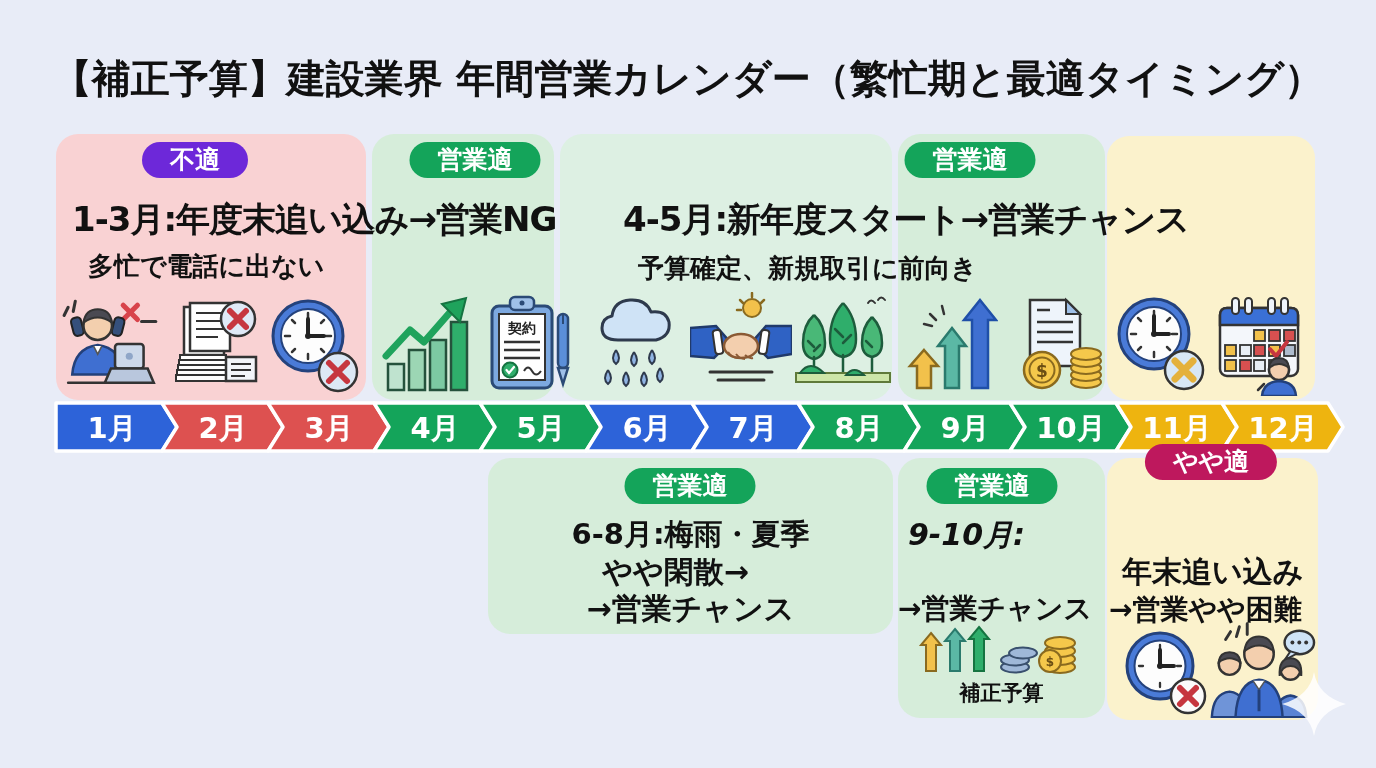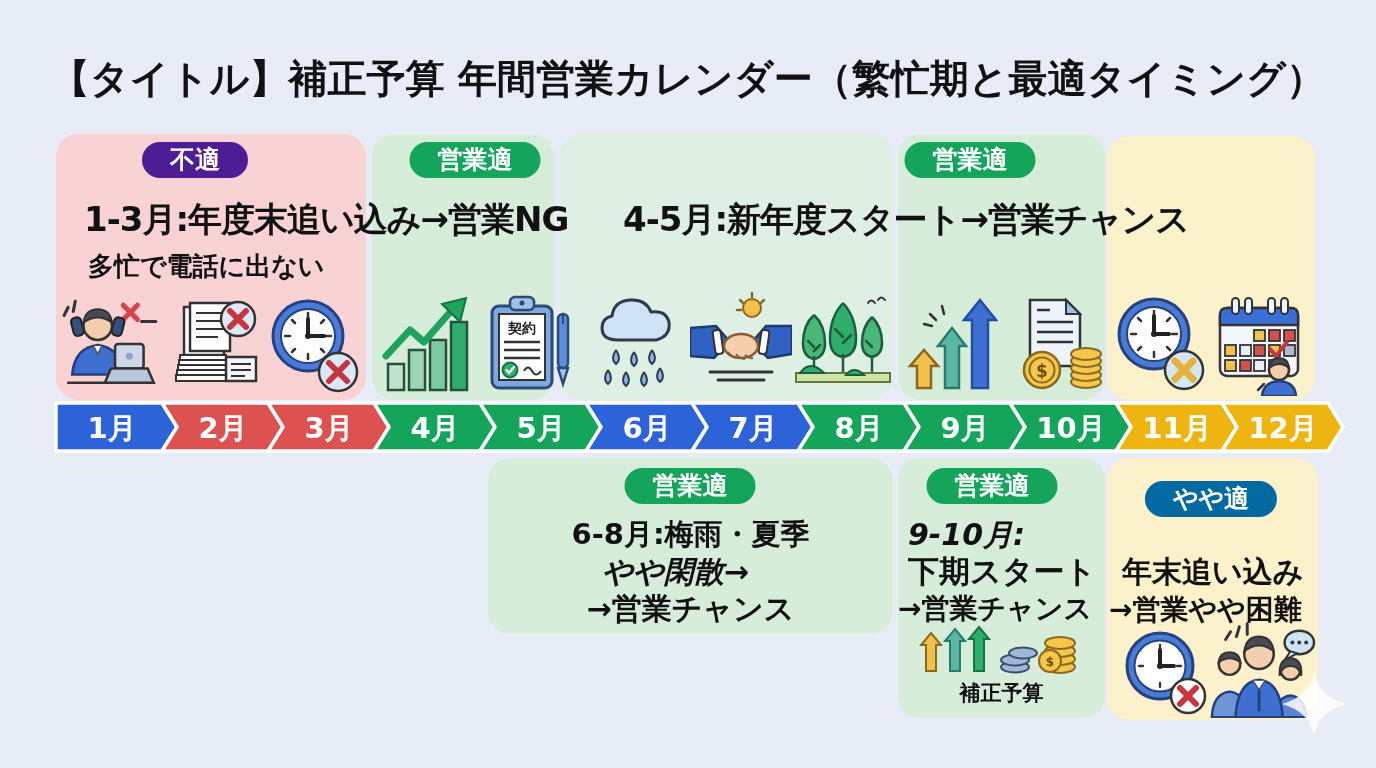--- a/index.html
+++ b/index.html
@@ -34,35 +34,36 @@
   .bline{position:absolute;font-weight:bold;white-space:nowrap;z-index:5;}
   .center-col{text-align:center;}
   .month-label{font-size:29px;font-weight:bold;fill:#ffffff;text-anchor:middle;}
   .sparkle{position:absolute;z-index:6;}
 </style>
 </head>
 <body>
 
 <div class="stage">
 
-  <div class="page-title">【タイトル】補正予算 年間営業カレンダー（繁忙期と最適タイミング）</div>
+  <div class="page-title">【補正予算】建設業界 年間営業カレンダー（繁忙期と最適タイミング）</div>
 
   <div class="section" style="left: 56px; top: 134px; width: 310px; height: 266px; background-color: rgb(249, 210, 211);"></div>
   <div class="section" style="left: 372px; top: 134px; width: 182px; height: 266px; background-color: rgb(214, 237, 218);"></div>
   <div class="section" style="left: 560px; top: 134px; width: 332px; height: 266px; background-color: rgb(221, 240, 227);"></div>
   <div class="section" style="left: 898px; top: 134px; width: 207px; height: 266px; background-color: rgb(214, 237, 218);"></div>
   <div class="section" style="left: 1107px; top: 136px; width: 208px; height: 264px; background-color: rgb(251, 242, 204);"></div>
 
-  <div class="badge" style="left: 195px; top: 142px; background-color: #4c1d95;">不適</div>
+  <div class="badge" style="left: 195px; top: 142px; background-color: #6d28d9;">不適</div>
   <div class="badge" style="left: 475px; top: 142px; background-color: rgb(20, 164, 90);">営業適</div>
   <div class="badge" style="left: 970px; top: 142px; background-color: rgb(20, 164, 90);">営業適</div>
 
-  <div class="sec-title" style="left:84px;top:197px;">1-3月:年度末追い込み→営業NG</div>
+  <div class="sec-title" style="left:72px;top:197px;">1-3月:年度末追い込み→営業NG</div>
   <div class="sec-sub" style="left:88px;top:249px;">多忙で電話に出ない</div>
   <div class="sec-title" style="left:623px;top:197px;">4-5月:新年度スタート→営業チャンス</div>
+  <div class="sec-sub" style="left:638px;top:251px;">予算確定、新規取引に前向き</div>
 
   <svg class="icon" style="left:62px;top:291px;" width="102" height="106" viewBox="0 0 100 104">
     <path d="M6 16 l-4 8 M13 10 l-2 10" stroke="#333" stroke-width="3" stroke-linecap="round"></path>
     <path d="M60 14 l14 14 M74 14 l-14 14" stroke="#d8434a" stroke-width="5" stroke-linecap="round"></path>
     <line x1="78" y1="30" x2="92" y2="30" stroke="#333" stroke-width="3" stroke-linecap="round"></line>
     <rect x="10" y="26" width="10" height="18" rx="4" fill="#35507c" stroke="#222" stroke-width="2" transform="rotate(-14 15 35)"></rect>
     <rect x="50" y="26" width="10" height="18" rx="4" fill="#35507c" stroke="#222" stroke-width="2" transform="rotate(14 55 35)"></rect>
     <circle cx="35" cy="34" r="14" fill="#f3cfae" stroke="#333" stroke-width="2.5"></circle>
     <path d="M21 31 Q23 18 35 18 Q47 18 49 31 Q42 26 35 26 Q28 26 21 31 Z" fill="#4a4a52" stroke="#333" stroke-width="2"></path>
     <path d="M10 82 Q12 56 35 53 Q58 56 60 82 Z" fill="#3f6fd1" stroke="#23407a" stroke-width="2.5"></path>
@@ -281,28 +282,27 @@
       <polygon points="1168,3 1274,3 1289,27 1274,51 1168,51 1183,27" fill="#eeb40f" stroke="#ffffff" stroke-width="3.5" stroke-linejoin="round"></polygon>
       <text x="1229" y="38" class="month-label">12月</text>
     </svg>
 
   <div class="section" style="left: 488px; top: 458px; width: 405px; height: 176px; background-color: rgb(214, 237, 218);"></div>
   <div class="section" style="left: 898px; top: 458px; width: 207px; height: 260px; background-color: rgb(214, 237, 218);"></div>
   <div class="section" style="left: 1107px; top: 458px; width: 211px; height: 262px; background-color: rgb(251, 242, 204);"></div>
 
   <div class="badge" style="left: 690px; top: 468px; background-color: rgb(20, 164, 90);">営業適</div>
   <div class="badge" style="left: 992px; top: 468px; background-color: rgb(20, 164, 90);">営業適</div>
-  <div class="badge" style="left: 1211px; top: 481px; background-color: #0369a1;">やや適</div>
+  <div class="badge" style="left: 1211px; top: 444px; background-color: #be185d;">やや適</div>
 
   <div class="bline center-col" style="left:488px;top:515px;width:405px;font-size:29px;">6-8月:梅雨・夏季</div>
-  <div class="bline center-col" style="left:488px;top:552px;width:375px;font-size:30px;font-style:italic;">やや閑散→</div>
+  <div class="bline center-col" style="left:488px;top:552px;width:375px;font-size:30px;">やや閑散→</div>
   <div class="bline center-col" style="left:488px;top:589px;width:405px;font-size:30px;">→営業チャンス</div>
 
   <div class="bline" style="left:908px;top:515px;font-size:30px;font-style:italic;">9-10月:</div>
-  <div class="bline" style="left:908px;top:551px;font-size:31px;">下期スタート</div>
   <div class="bline" style="left:898px;top:590px;font-size:28px;">→営業チャンス</div>
   <svg class="icon" style="left:918px;top:625px;" width="168" height="50" viewBox="0 0 168 50">
     <polygon points="13,8 23,20 18,20 18,46 8,46 8,20 3,20" fill="#f2c14b" stroke="#8a6a1f" stroke-width="2"></polygon>
     <polygon points="37,4 47,16 42,16 42,46 32,46 32,16 27,16" fill="#5bb8a5" stroke="#2a7a6d" stroke-width="2"></polygon>
     <polygon points="61,2 71,14 66,14 66,46 56,46 56,14 51,14" fill="#2fae6b" stroke="#157441" stroke-width="2"></polygon>
     <g fill="#9fb8d8" stroke="#39506e" stroke-width="2">
       <ellipse cx="97" cy="42" rx="14" ry="5.5"></ellipse>
         <ellipse cx="97" cy="35" rx="14" ry="5.5"></ellipse>
       <ellipse cx="105" cy="28" rx="14" ry="5.5"></ellipse>
     </g>

